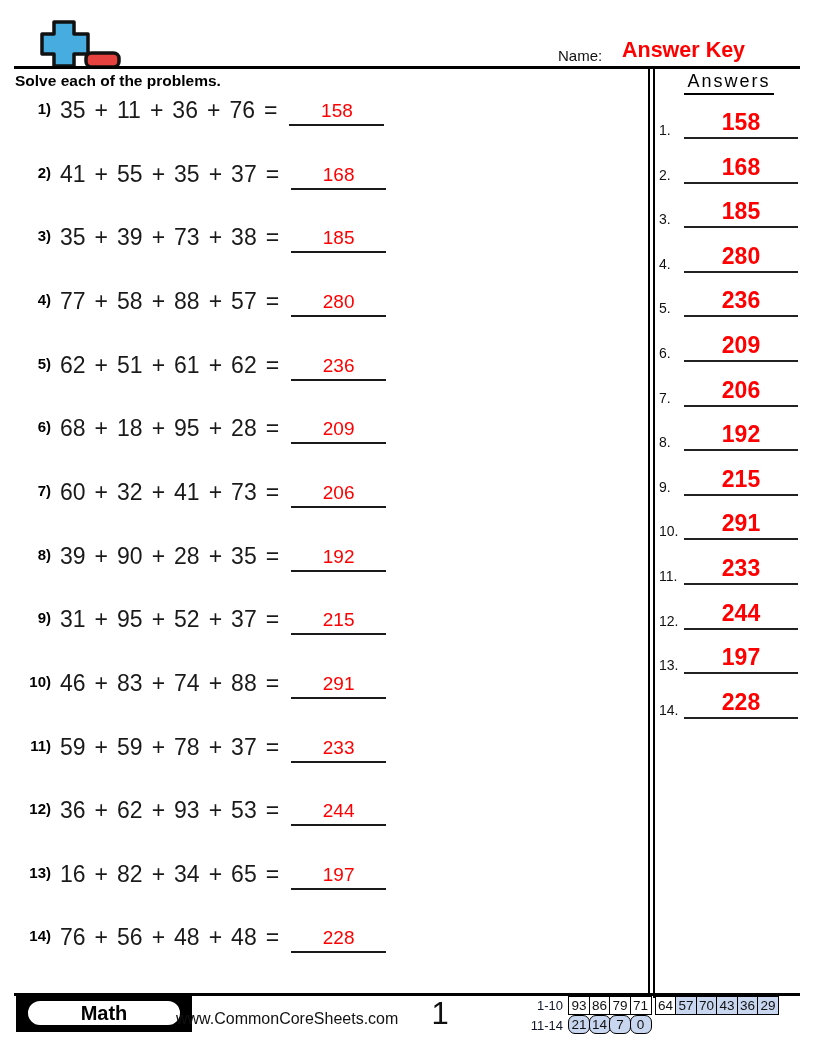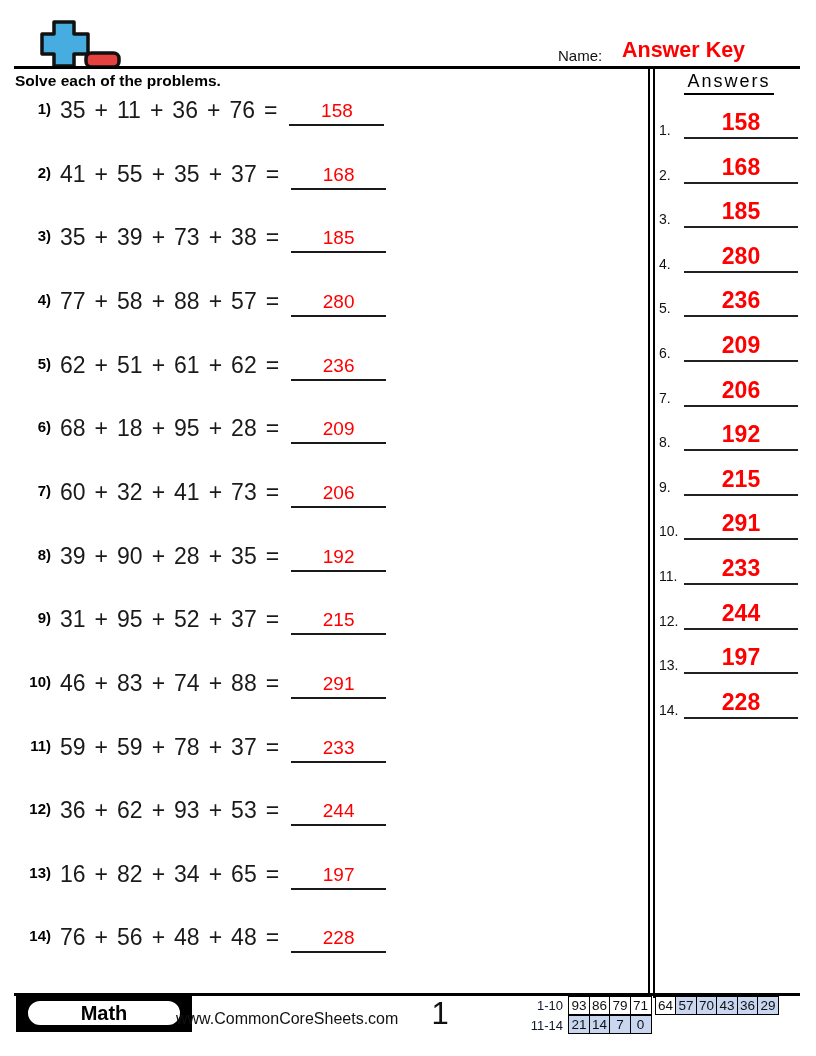--- a/index.html
+++ b/index.html
@@ -39,21 +39,21 @@
                border:2.5px solid #000; border-radius:15px; text-align:center;
                font-weight:bold; font-size:20px; line-height:24px; color:#000; }
   .site { position:absolute; left:176px; top:1010px; font-size:16px; color:#111; }
   .page-num { position:absolute; left:420px; top:996px; width:40px; text-align:center; font-size:31px; color:#111; }
   .grading { position:absolute; left:521px; top:996px; }
   .grade-row { display:flex; height:20px; }
   .glabel { width:42px; text-align:right; padding-right:5px; font-size:13px; line-height:19px; color:#0f172a; }
   .gcell { width:20px; height:17px; border:1.5px solid #000; text-align:center;
            font-size:13.5px; line-height:17px; background:#fff; color:#111; }
   .gcell + .gcell { margin-left:-1.5px; }
-  .grade-row:nth-child(2) .gcell { margin-top:-1.5px; }
+  .grade-row:nth-child(2) .gcell { margin-top:-1.5px;border-radius:7px; }
   .ghl { background:var(--hl); }
   .ggap { margin-left:3px !important; }
 </style>
 </head>
 <body>
 
 <div class="page">
 
   <div class="logo">
     <svg width="82" height="50" viewBox="0 0 82 50">

